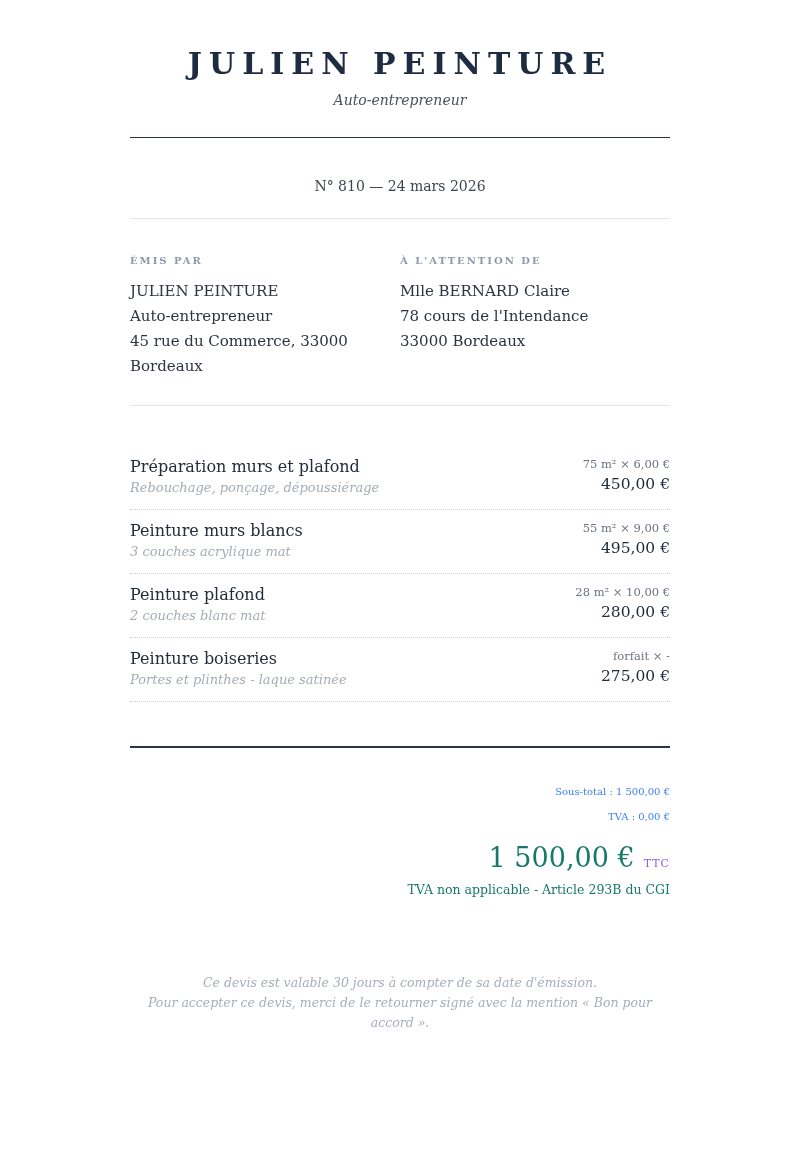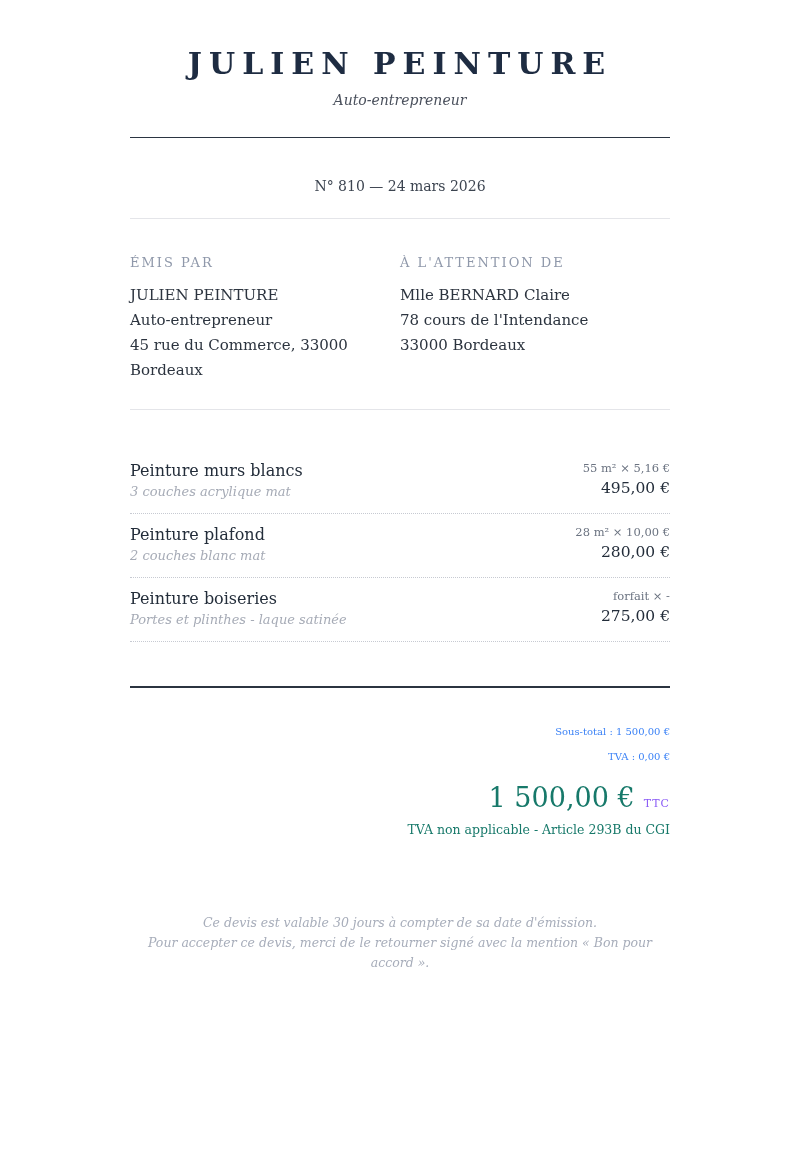--- a/index.html
+++ b/index.html
@@ -60,22 +60,22 @@
     border-top: 1px solid #e4e5e9;
     margin: 24px 0 0 0;
   }
   
   .parties {
     display: flex;
     margin-top: 36px;
   }
   .party { width: 50%; }
   .party-label {
-    font-size: 13px;
-    font-weight: 400;
+    font-size: 10px;
+    font-weight: 700;
     letter-spacing: 2px;
     color: #8f98aa;
     text-transform: uppercase;
   }
   .party-lines { margin-top: 13px; }
   .party-line {
     font-size: 15px;
     color: #2c343f;
     line-height: 25px;
   }
@@ -185,28 +185,38 @@
         <div class="party-line">78 cours de l'Intendance</div>
         <div class="party-line">33000 Bordeaux</div>
       </div>
     </div>
   </div>
 
   <hr class="sep-light after-parties">
 
   <div class="items">
 
+    <div class="item-row">
+      <div class="item-left">
+        <div class="item-title">Préparation murs et plafond</div>
+        <div class="item-desc">Rebouchage, ponçage, dépoussiérage</div>
+      </div>
+      <div class="item-right">
+        <div class="item-detail">75 m² × 6,00 €</div>
+        <div class="item-amount">450,00 €</div>
+      </div>
+    </div>
 
     <div class="item-row">
       <div class="item-left">
         <div class="item-title">Peinture murs blancs</div>
         <div class="item-desc">3 couches acrylique mat</div>
       </div>
       <div class="item-right">
-        <div class="item-detail">55 m² × 5,16 €</div>
+        <div class="item-detail">55 m² × 9,00 €</div>
         <div class="item-amount">495,00 €</div>
       </div>
     </div>
 
     <div class="item-row">
       <div class="item-left">
         <div class="item-title">Peinture plafond</div>
         <div class="item-desc">2 couches blanc mat</div>
       </div>
       <div class="item-right">

